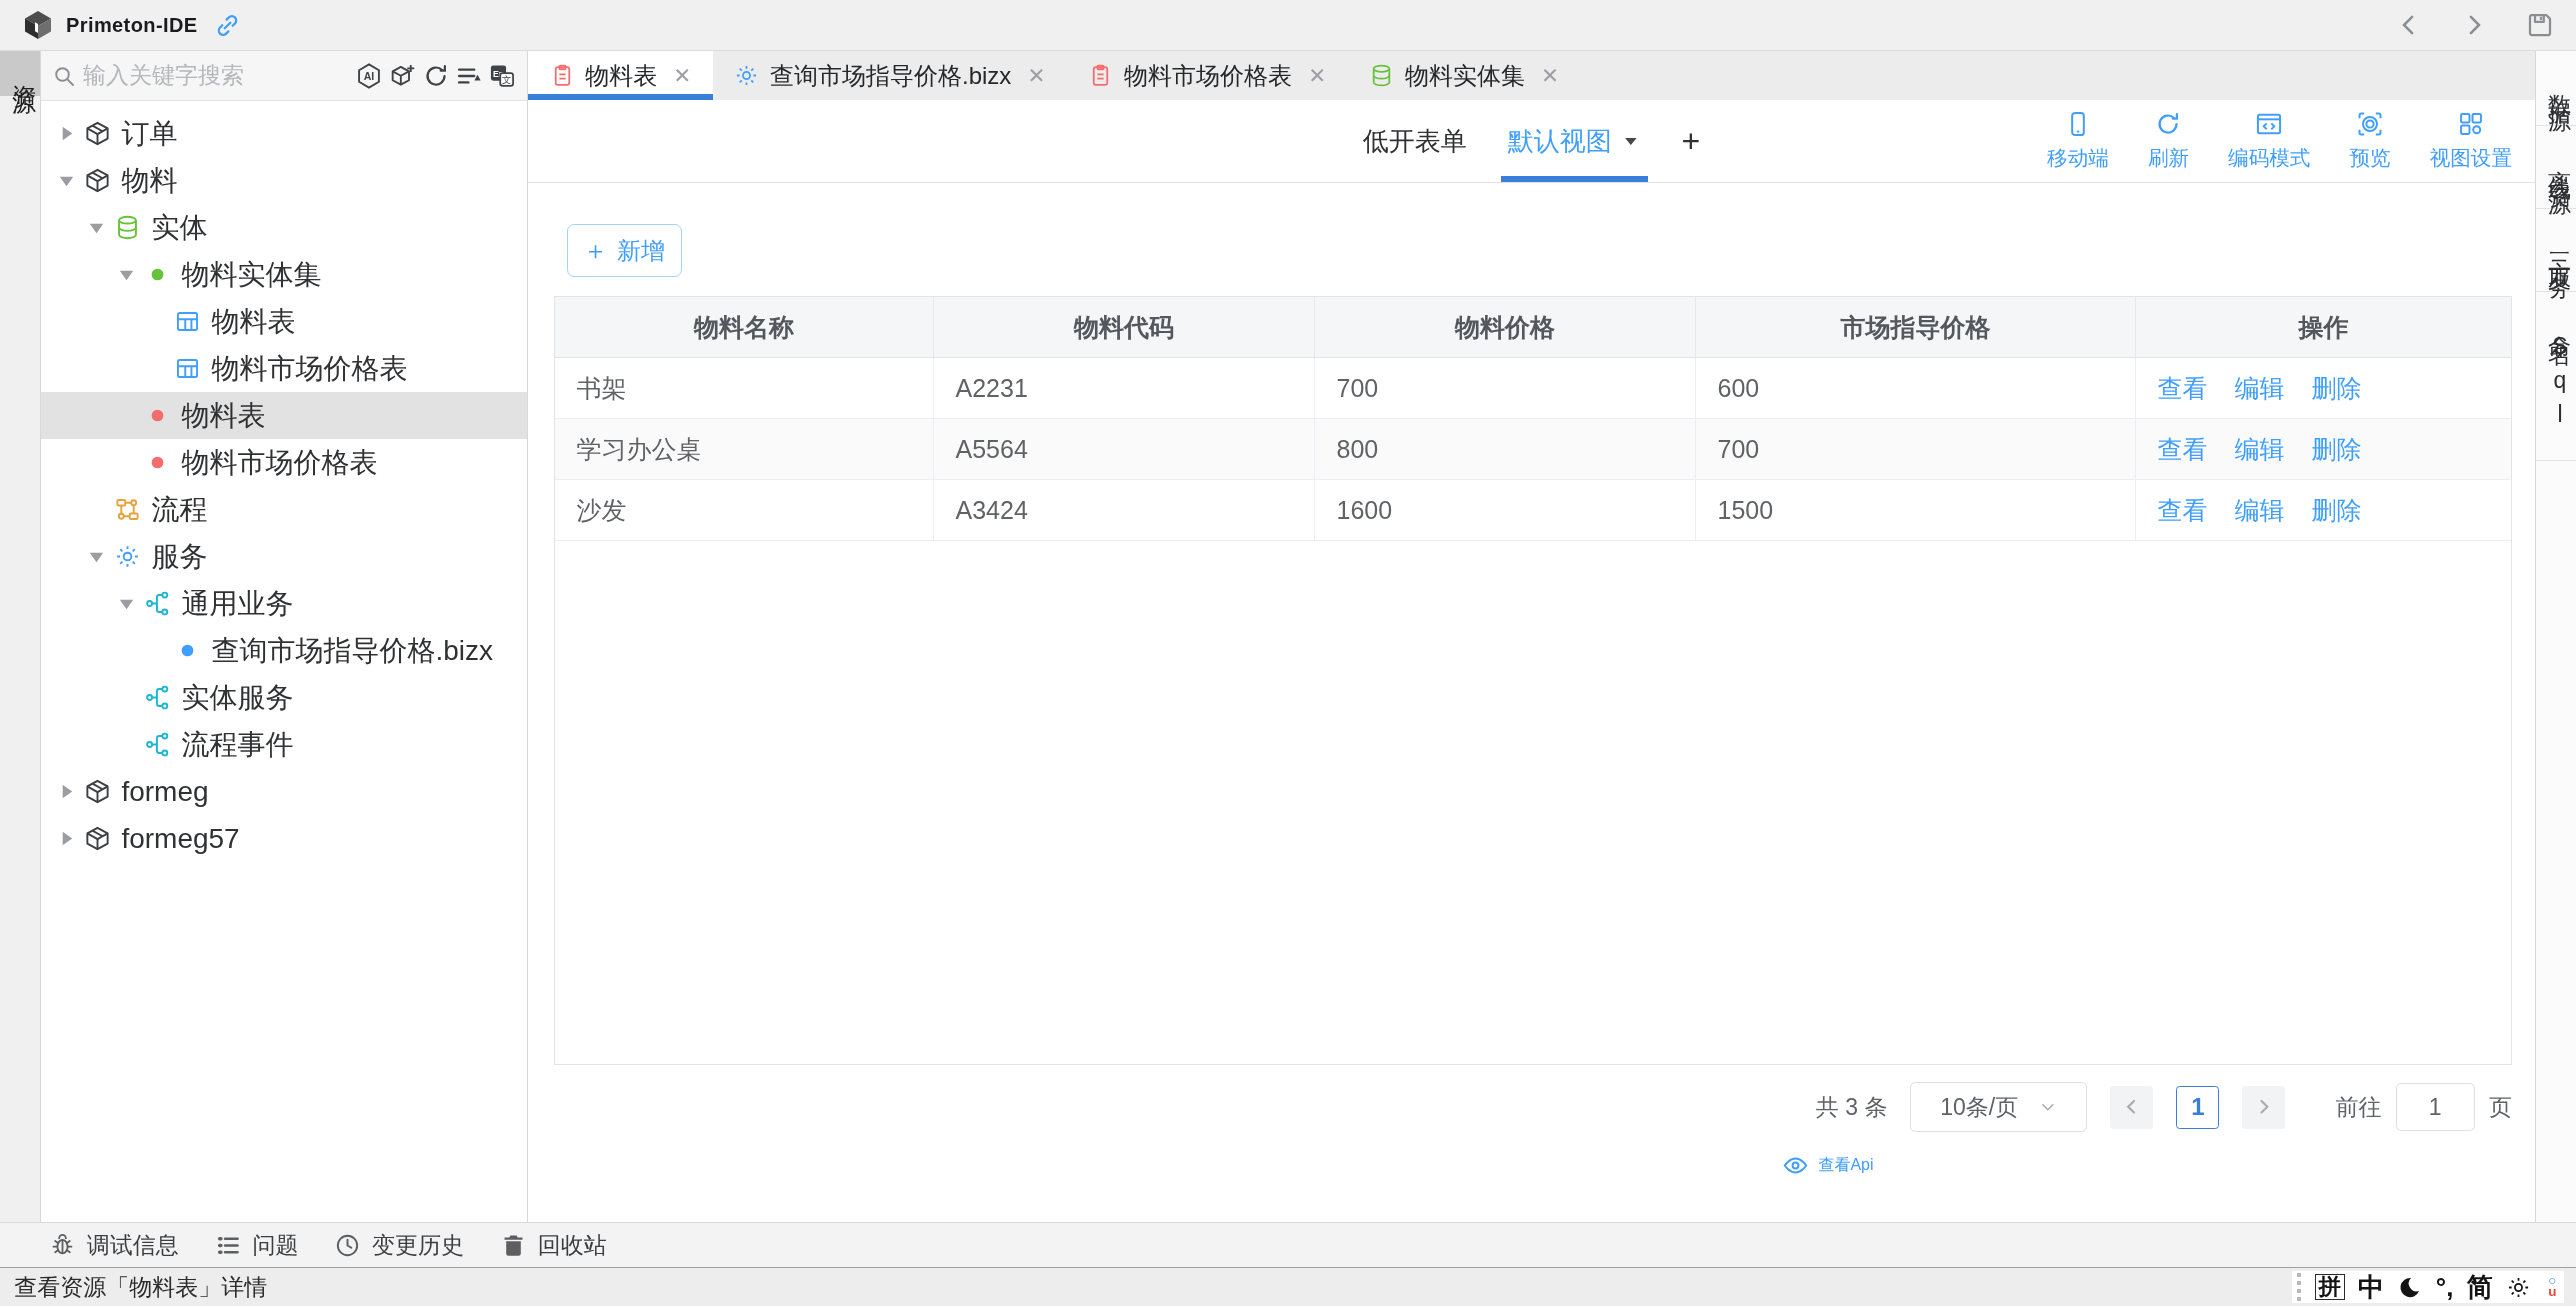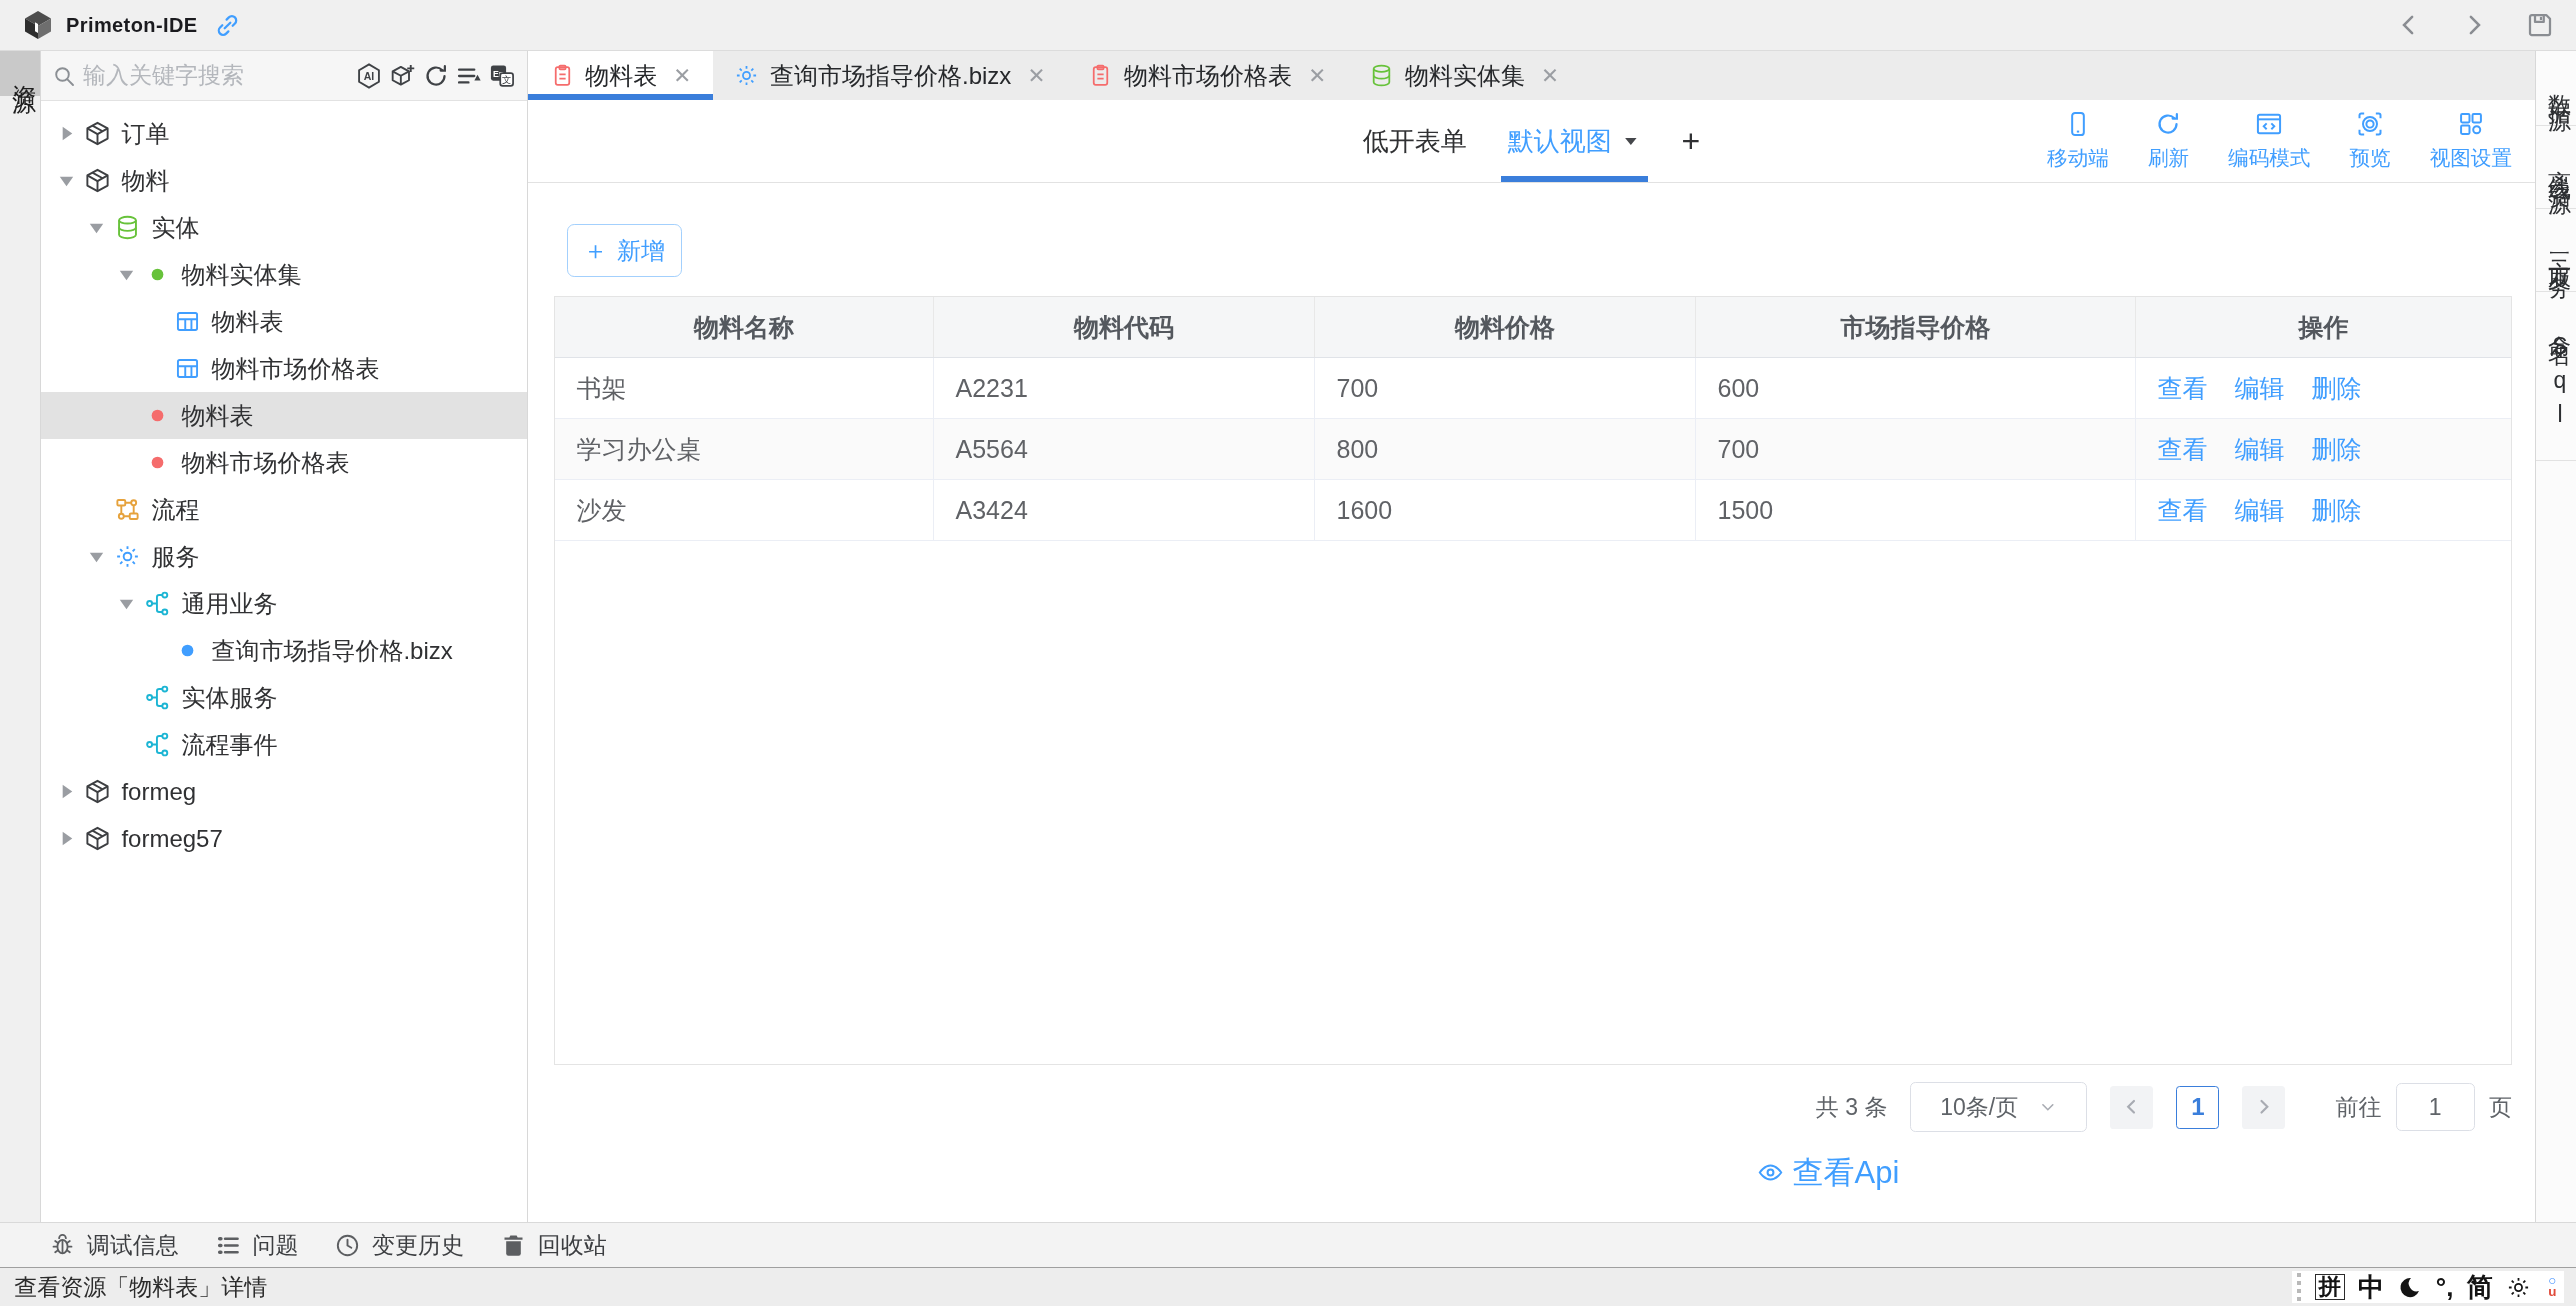--- a/index.html
+++ b/index.html
@@ -39,21 +39,21 @@
   .sidebar{width:487px; flex:none; background:#fff; border-right:0.9px solid #d8d8d8;
     display:flex; flex-direction:column;}
   .search-row{height:50px; flex:none; background:#f6f6f6; border-bottom:0.9px solid #e2e2e2;
     display:flex; align-items:center; padding:0 10.7px; gap:7.2px;}
   .search-ic{width:24px; height:24px; color:#8b8f94;}
   .search-input{flex:1; min-width:0; border:none; outline:none; background:transparent;
     font-size:23px; color:#303133; font-family:inherit;}
   .search-input::placeholder{color:#b4b7bc;}
   .sr-ic{width:28px; height:28px; color:#3f4246; margin-left:5.4px; cursor:pointer;}
   .tree{flex:1; overflow:hidden; padding-top:9px;}
-  .tree-item{height:47px; display:flex; align-items:center; font-size:24px;
+  .tree-item{height:47px; display:flex; align-items:center; font-size:28px;
     padding-left:calc(14.3px + var(--lvl,0)*30px); cursor:pointer; white-space:nowrap;}
   .tree-item.selected{background:#e2e2e2;}
   .expander{width:23px; height:23px; color:#9a9da2; margin-right:5.4px;}
   .node-icon{width:27px; height:27px; margin-right:10.7px;}
 
   
   .main{flex:1; min-width:0; display:flex; flex-direction:column; background:#fff;}
   .tabstrip{height:49px; flex:none; background:#ececec; display:flex; align-items:stretch;}
   .etab{display:flex; align-items:center; gap:10.7px; padding:0 21.5px; font-size:24px;
     color:#26282b; position:relative; cursor:pointer;}
@@ -110,21 +110,21 @@
   .pcur{width:43px; height:43px; border-radius:3.6px; border:1.8px solid var(--accent-deep);
     color:var(--accent-deep); font-weight:700; background:#fff; display:flex;
     align-items:center; justify-content:center; font-size:24px; cursor:pointer;}
   .goto{display:flex; align-items:center; gap:14.3px; margin-left:27px; color:#5f6368;}
   .goto input{width:79px; height:48px; border:0.9px solid #dcdfe6; border-radius:5.4px;
     text-align:center; font-size:23px; color:#5f6368; outline:none; font-family:inherit; background:#fff;}
 
   .api-row{margin-top:19.7px; display:flex; justify-content:center;
     transform:translateX(295px);}
   .api-link{display:inline-flex; align-items:center; gap:9px; color:var(--accent);
-    font-size:31px; cursor:pointer;}
+    font-size:16px; cursor:pointer;}
   .api-link .icon{width:27px; height:27px;}
 
   
   .bottom-bar{height:45px; background:#f3f3f3; border-top:0.9px solid #d9d9d9;
     display:flex; align-items:center; padding-left:49px; gap:36px;}
   .bitem{display:flex; align-items:center; gap:10.7px; font-size:23px; color:#3c3e41; cursor:pointer;}
   .bitem .icon{width:27px; height:27px; color:#5c5e61;}
   .status-bar{height:39px; background:#ededed; border-top:1.8px solid #9f9f9f;
     display:flex; align-items:center; padding:0 12.5px 0 14.3px; font-size:23px; color:#2c2c2c;
     justify-content:space-between;}

